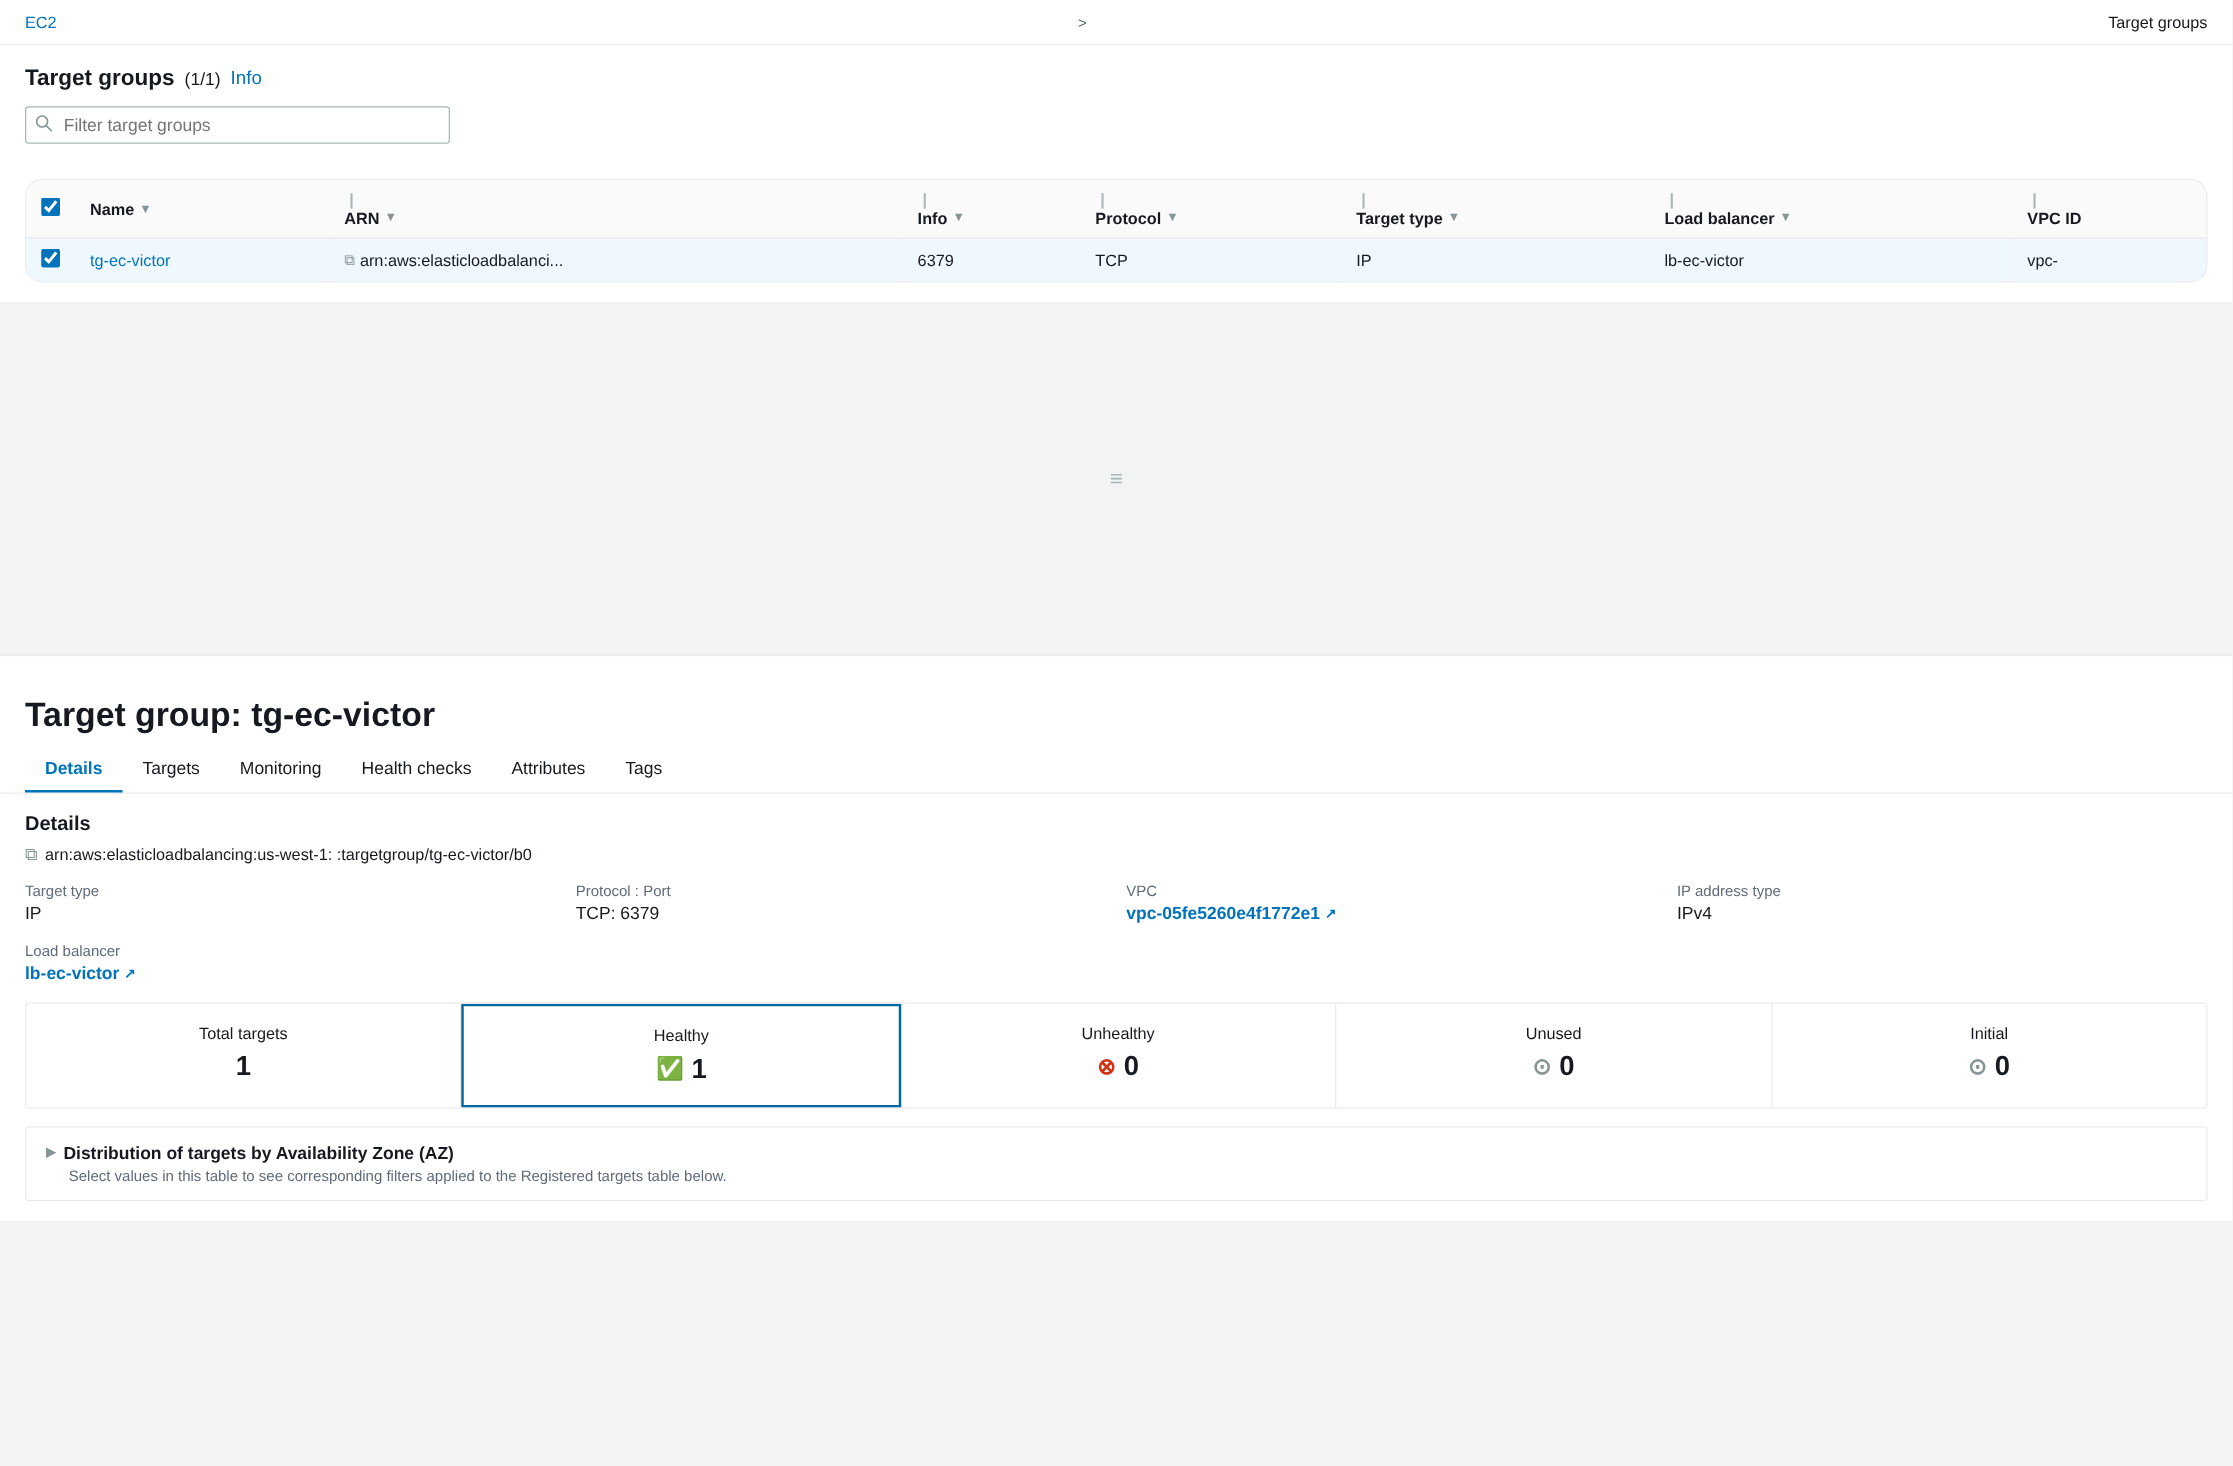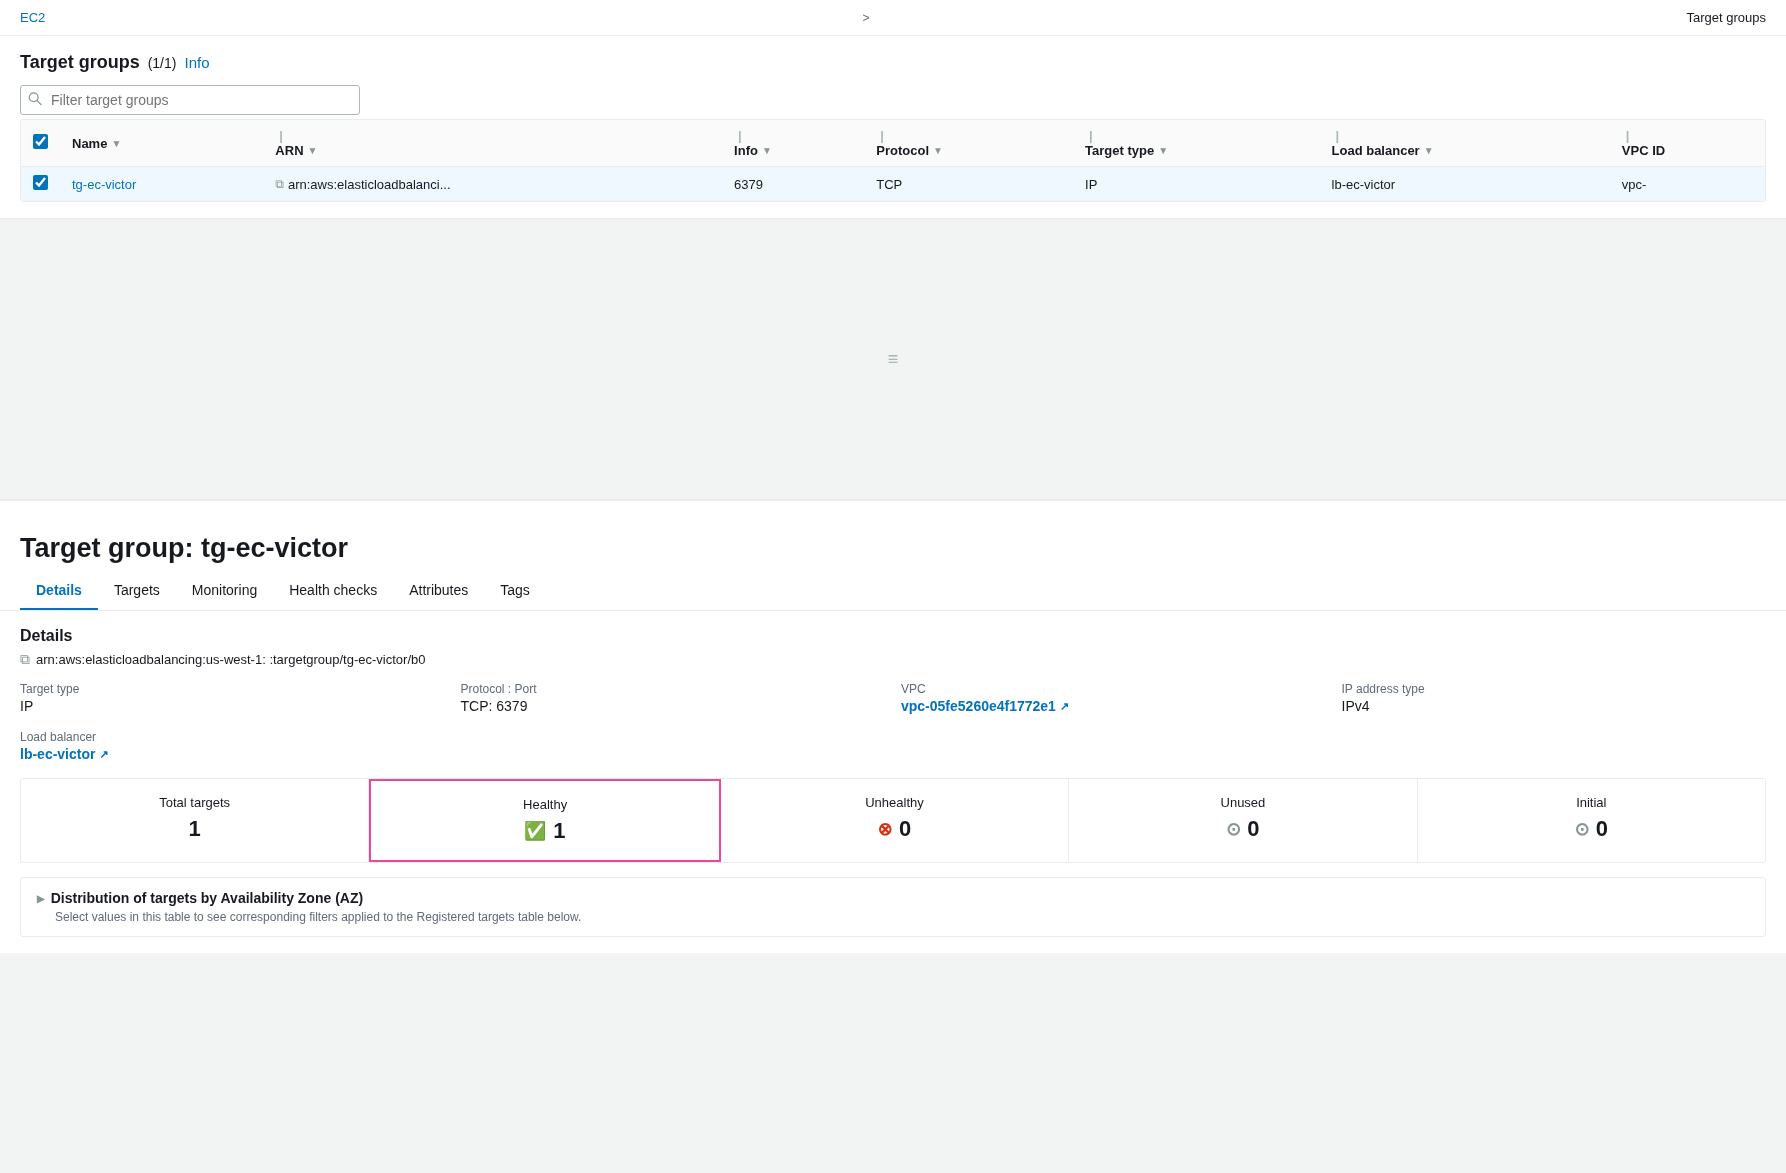--- a/index.html
+++ b/index.html
@@ -11,21 +11,21 @@
     .breadcrumb-current { color: #16191f; }
 
     .top-panel { background: #fff; padding: 16px 20px; border-bottom: 1px solid #e9ebed; }
     .panel-title { font-size: 18px; font-weight: 700; margin-bottom: 12px; display: flex; align-items: center; gap: 8px; }
     .panel-title .info-link { font-size: 15px; font-weight: 400; color: #0073bb; cursor: pointer; }
 
     .search-bar { position: relative; width: 340px; }
     .search-bar input { width: 100%; padding: 6px 10px 6px 30px; border: 1px solid #aab7b8; border-radius: 3px; font-size: 14px; color: #16191f; outline: none; }
     .search-icon-wrap { position: absolute; left: 8px; top: 50%; transform: translateY(-50%); color: #879596; }
 
-    .table-wrapper { margin-top: 4px; border: 1px solid #e9ebed; border-radius: 3px; overflow: hidden; }
+    .table-wrapper { margin-top: 28px; border: 1px solid #e9ebed; border-radius: 14px; overflow: hidden; }
     .data-table { width: 100%; border-collapse: collapse; }
     .data-table thead tr { background: #fafafa; }
     .data-table th { padding: 8px 12px; text-align: left; font-size: 13px; font-weight: 600; color: #16191f; border-bottom: 1px solid #e9ebed; white-space: nowrap; }
     .data-table th .col-header { display: flex; align-items: center; gap: 4px; }
     .data-table td { padding: 8px 12px; font-size: 13px; border-bottom: 1px solid #e9ebed; }
     .data-table tbody tr:last-child td { border-bottom: none; }
     .data-table tbody tr.selected { background: #f0f8ff; }
     .data-table a { color: #0073bb; text-decoration: none; }
 
     .checkbox { width: 15px; height: 15px; accent-color: #0073bb; cursor: pointer; }
@@ -50,21 +50,21 @@
     .arn-row { display: flex; align-items: center; gap: 6px; font-size: 13px; color: #16191f; margin-bottom: 14px; }
 
     .detail-fields { display: grid; grid-template-columns: 1fr 1fr 1fr 1fr; gap: 16px; margin-bottom: 16px; }
     .detail-field label { font-size: 12px; color: #5f6b7a; display: block; margin-bottom: 2px; }
     .detail-field .value { font-size: 14px; color: #16191f; }
     .detail-field .value a { color: #0073bb; text-decoration: none; display: flex; align-items: center; gap: 4px; font-weight: bold; }
 
     .stats-row { display: flex; border: 1px solid #e9ebed; border-radius: 3px; overflow: hidden; margin-bottom: 14px; }
     .stat-box { flex: 1; padding: 16px 20px; border-right: 1px solid #e9ebed; text-align: center; }
     .stat-box:last-child { border-right: none; }
-    .stat-box.highlighted { border: 2px solid #ec4899; border-radius: 0; }
+    .stat-box.highlighted { border: 2px solid #0369a1; border-radius: 0; }
     .stat-label { font-size: 13px; color: #16191f; margin-bottom: 6px; font-weight: 400; }
     .stat-value { font-size: 22px; font-weight: 700; color: #16191f; display: flex; align-items: center; justify-content: center; gap: 6px; }
     .stat-value .stat-number { font-size: 22px; }
 
     .status-dot-green { color: #1d8102; font-size: 18px; }
     .status-dot-red { color: #d13212; font-size: 18px; }
     .status-dot-gray { color: #879596; font-size: 18px; }
 
     .distribution-section { border: 1px solid #e9ebed; border-radius: 3px; padding: 12px 16px; }
     .distribution-header { display: flex; align-items: center; gap: 6px; font-size: 14px; font-weight: 600; cursor: pointer; }

